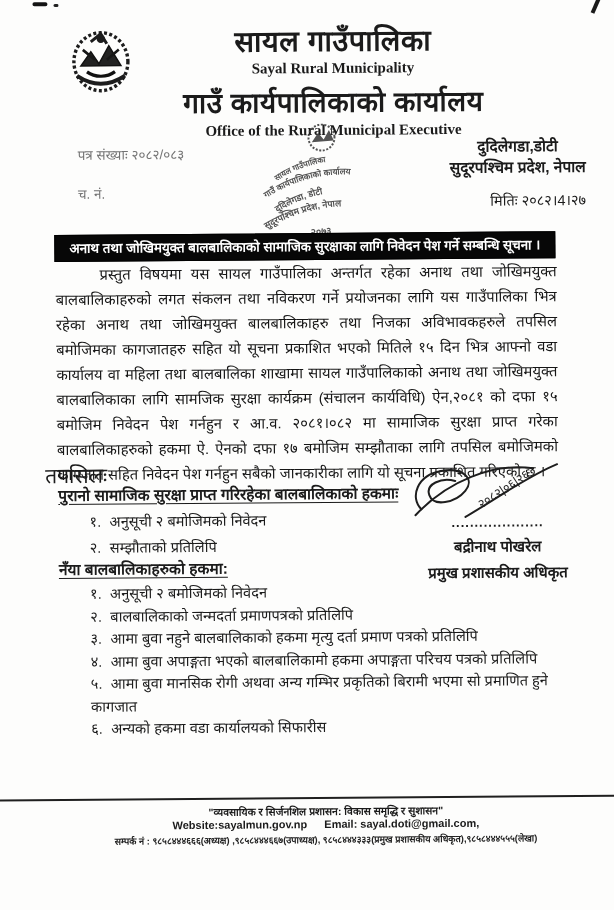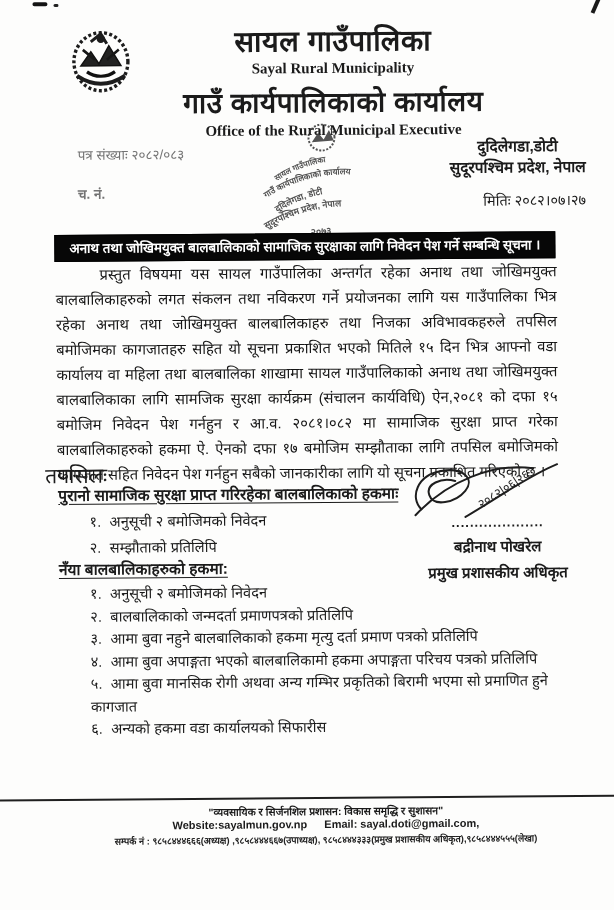--- a/index.html
+++ b/index.html
@@ -16,21 +16,21 @@
   
   .header{position:absolute;top:20px;left:0;width:100%;text-align:center;padding-left:26px;box-sizing:border-box;}
   .logo{position:absolute;left:70px;top:4px;width:68px;height:72px;}
   .h-np1{font-size:29px;font-weight:bold;letter-spacing:.5px;}
   .h-en1{font-size:15px;font-weight:bold;font-family:"Liberation Serif",serif;margin-top:1px;}
   .h-np2{font-size:28px;font-weight:bold;margin-top:5px;letter-spacing:.5px;}
   .h-en2{font-size:15px;font-weight:bold;font-family:"Liberation Serif",serif;margin-top:2px;}
 
   
   .meta-left{position:absolute;top:144px;left:80px;font-size:13.5px;color:#737373;}
-  .meta-left .chn{margin-top:21px;font-weight:bold;}
+  .meta-left .chn{margin-top:21px;}
   .stamp{position:absolute;top:124px;left:243px;width:152px;height:114px;opacity:.88;transform:rotate(-4deg);}
   .meta-right{position:absolute;top:137px;right:58px;text-align:center;font-size:15.5px;font-weight:bold;line-height:21px;}
   .meta-right .date{font-weight:normal;font-size:14.5px;margin-top:13px;text-align:right;}
 
   
   .headline{position:absolute;top:233px;left:56px;width:501px;background:#070707;color:#fff;
             font-weight:bold;font-size:13.4px;text-align:center;padding:3px 0 4px;
             border:1px solid #000;box-sizing:border-box;}
 
   
@@ -110,21 +110,21 @@
         <text font-size="9" font-weight="bold"><textPath href="#arc4">सुदूरपश्चिम प्रदेश, नेपाल</textPath></text>
         <text x="66" y="111" font-size="10" font-weight="bold">२०७३</text>
       </g>
     </svg>
 
     <div class="meta-right">
       <div>दुदिलेगडा,डोटी</div>
       <div>सुदूरपश्चिम प्रदेश, नेपाल</div>
       <div class="date">
         <span>मितिः</span>
-        <span>२०८२।०७।२७</span>
+        <span>२०८२।4।२७</span>
       </div>
     </div>
 
     <div class="headline">अनाथ तथा जोखिमयुक्त बालबालिकाको सामाजिक सुरक्षाका लागि निवेदन पेश गर्ने सम्बन्धि सूचना ।</div>
 
     <p class="body-par">प्रस्तुत विषयमा यस सायल गाउँपालिका अन्तर्गत रहेका अनाथ तथा जोखिमयुक्त बालबालिकाहरुको लगत संकलन तथा नविकरण गर्ने प्रयोजनका लागि यस गाउँपालिका भित्र रहेका अनाथ तथा जोखिमयुक्त बालबालिकाहरु तथा निजका अविभावकहरुले तपसिल बमोजिमका कागजातहरु सहित यो सूचना प्रकाशित भएको मितिले १५ दिन भित्र आफ्नो वडा कार्यालय वा महिला तथा बालबालिका शाखामा सायल गाउँपालिकाको अनाथ तथा जोखिमयुक्त बालबालिकाका लागि सामजिक सुरक्षा कार्यक्रम (संचालन कार्यविधि) ऐन,२०८१ को दफा १५ बमोजिम निवेदन पेश गर्नहुन र आ.व. २०८१।०८२ मा सामाजिक सुरक्षा प्राप्त गरेका बालबालिकाहरुको हकमा ऐ. ऐनको दफा १७ बमोजिम सम्झौताका लागि तपसिल बमोजिमको कागजात सहित निवेदन पेश गर्नहुन सबैको जानकारीका लागि यो सूचना प्रकाशित गरिएको छ ।</p>
 
     <div class="tapasil">तपसिलः</div>
 
     <div class="sec-h s1">पुरानो सामाजिक सुरक्षा प्राप्त गरिरहेका बालबालिकाको हकमाः</div>

